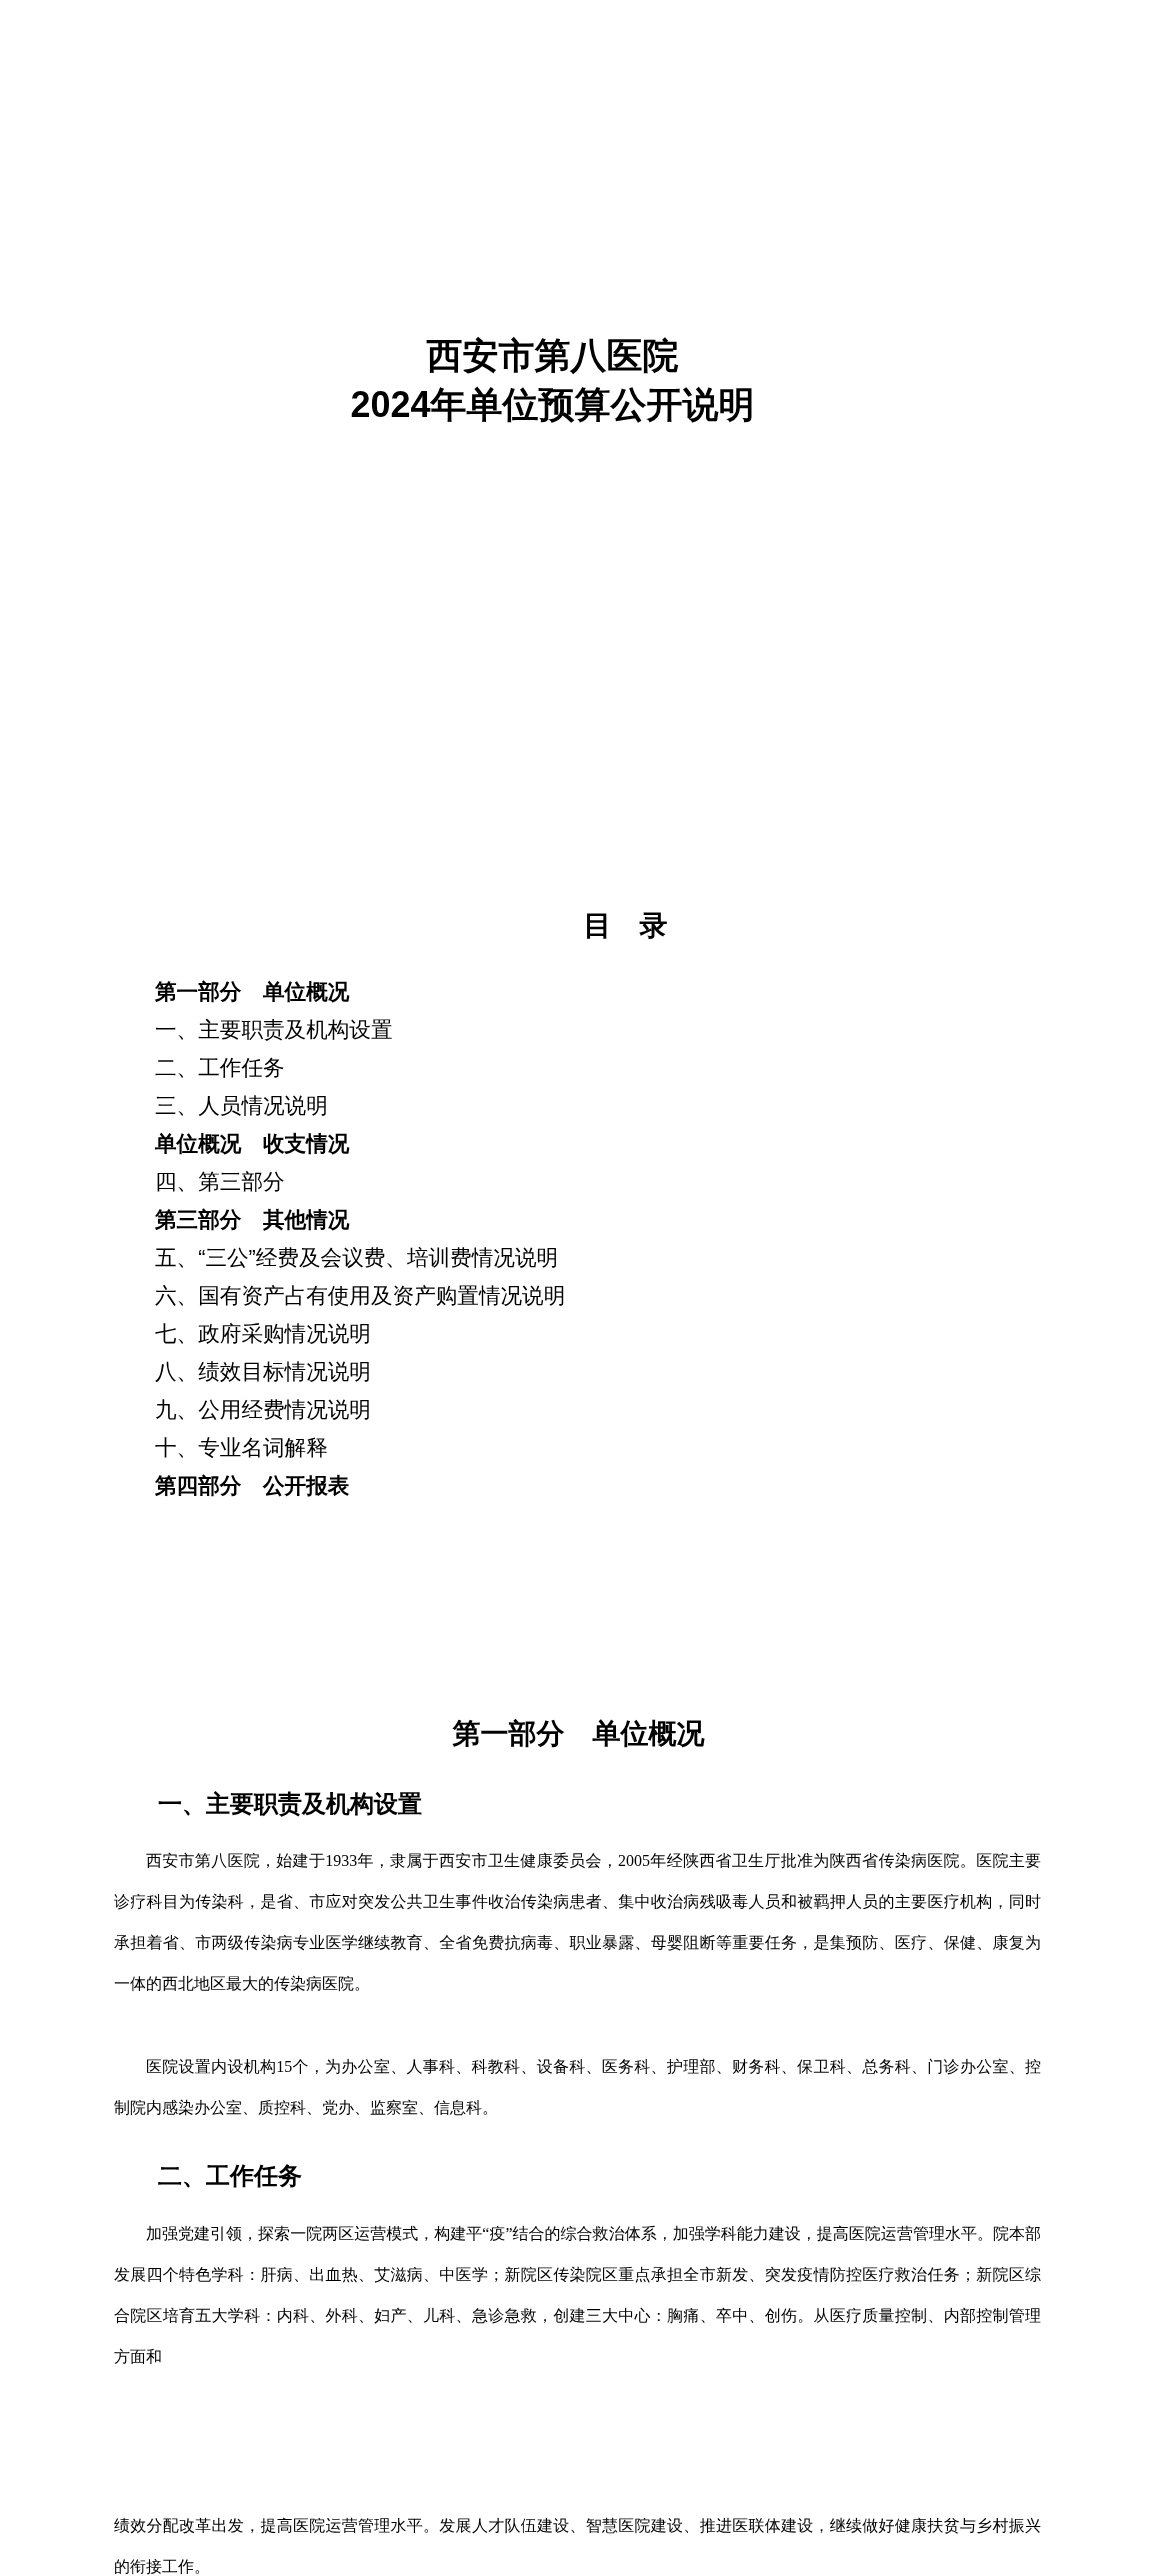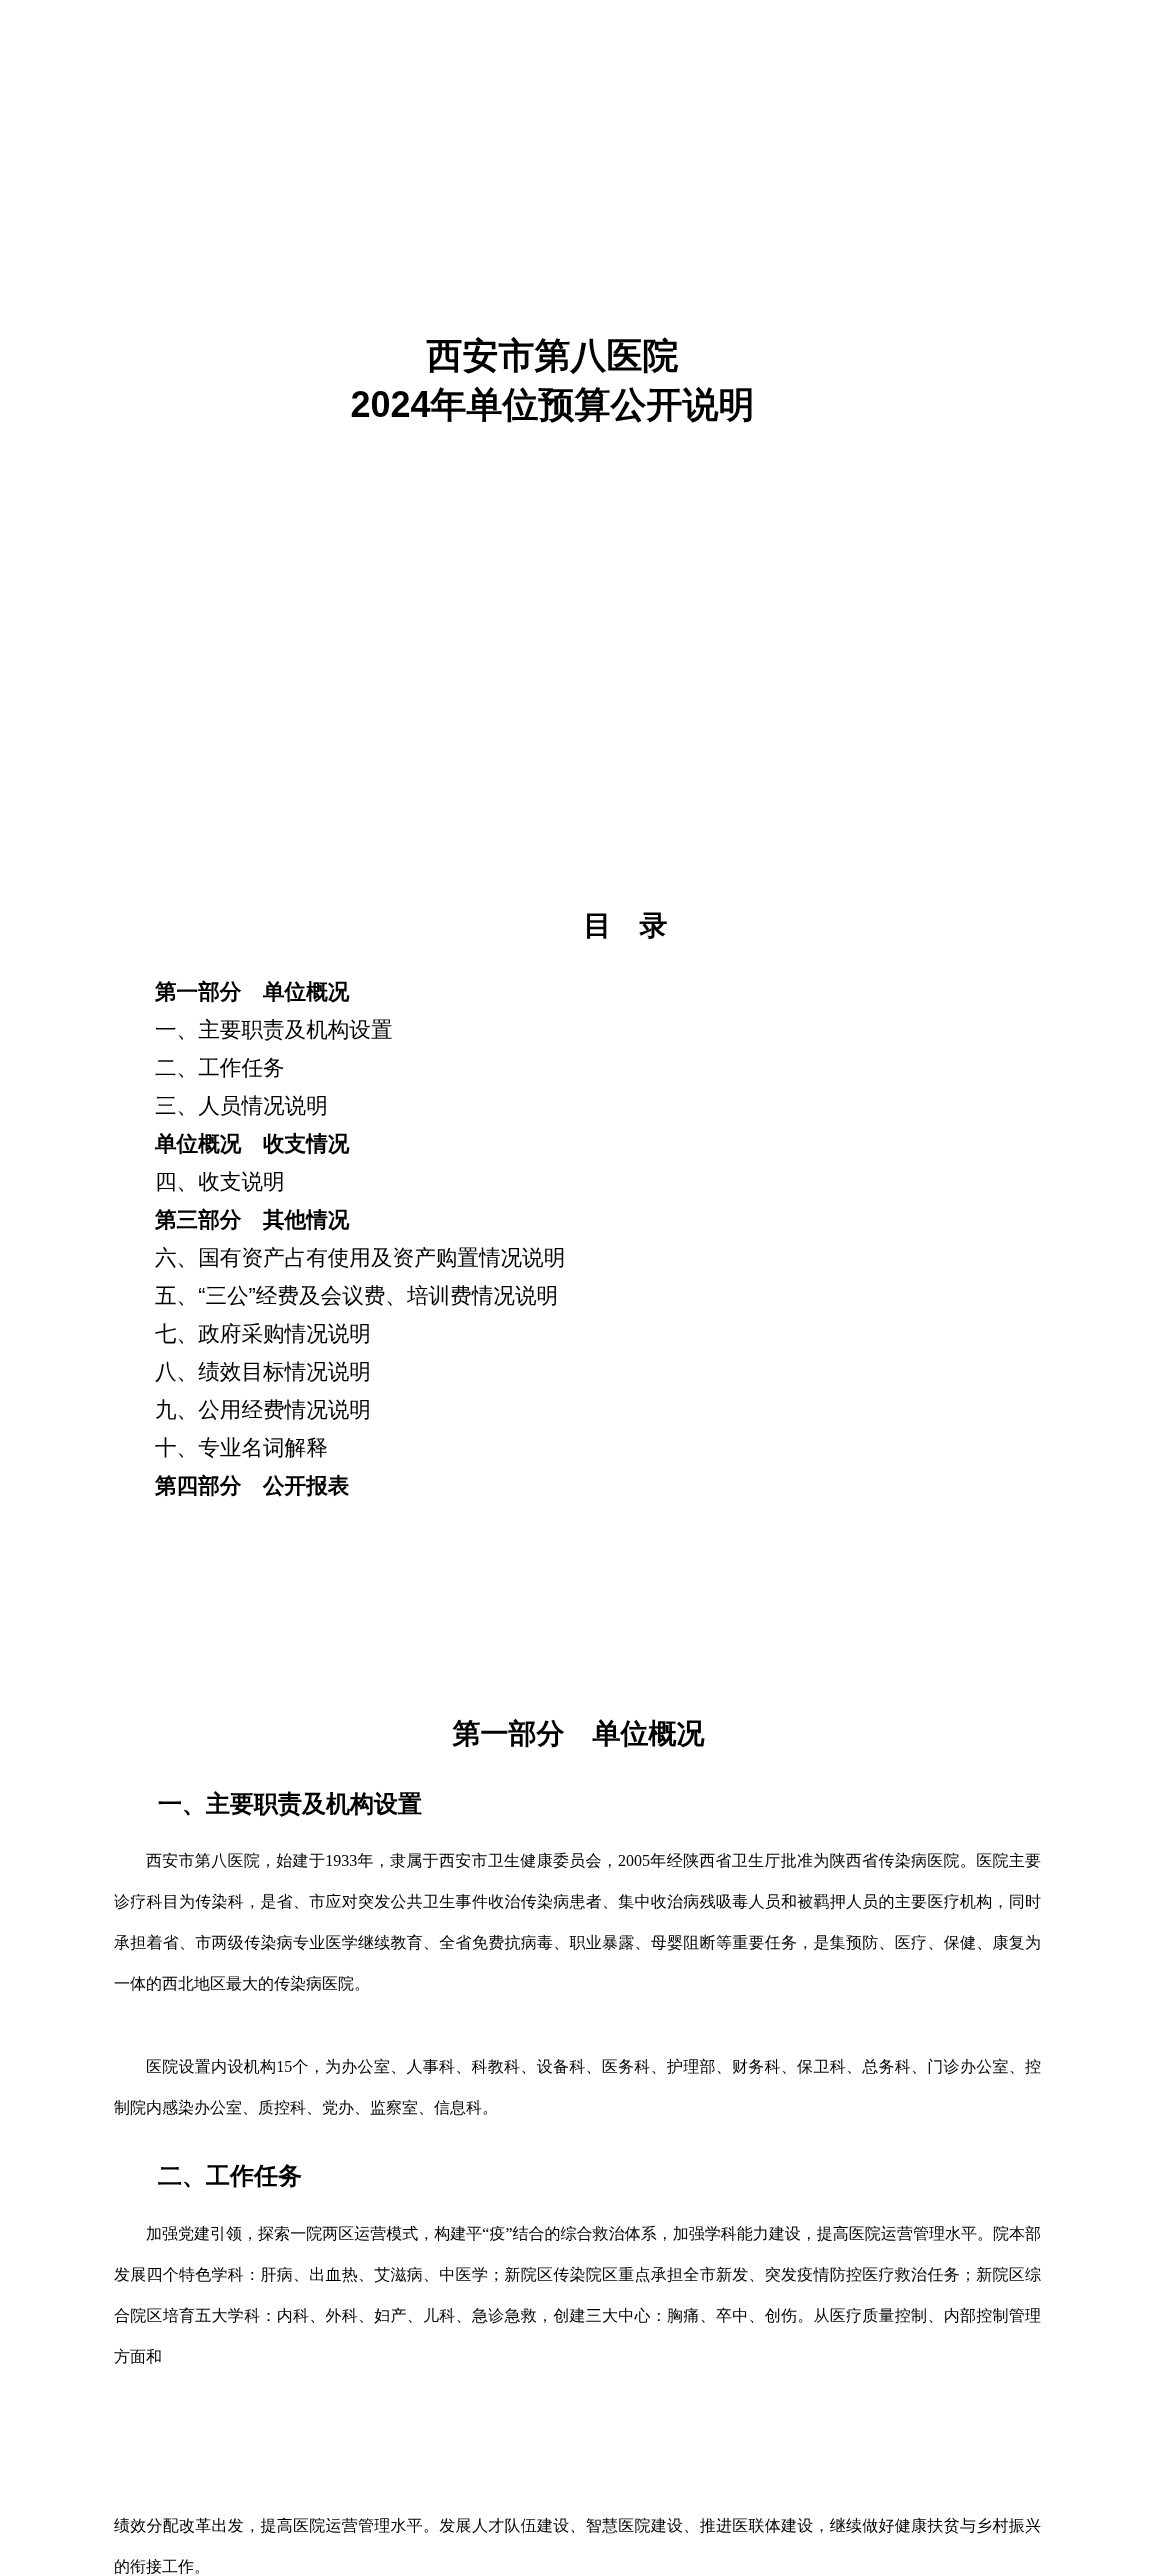--- a/index.html
+++ b/index.html
@@ -74,24 +74,24 @@
     <div>2024年单位预算公开说明</div>
   </div>
 
   <div class="abs toc-heading">目　录</div>
   <div class="abs toc-list">
     <div class="toc-part">第一部分　单位概况</div>
     <div>一、主要职责及机构设置</div>
     <div>二、工作任务</div>
     <div>三、人员情况说明</div>
     <div class="toc-part">单位概况　收支情况</div>
-    <div>四、收支说明</div>
+    <div>四、第三部分</div>
     <div class="toc-part">第三部分　其他情况</div>
+    <div>五、“三公”经费及会议费、培训费情况说明</div>
     <div>六、国有资产占有使用及资产购置情况说明</div>
-    <div>五、“三公”经费及会议费、培训费情况说明</div>
     <div>七、政府采购情况说明</div>
     <div>八、绩效目标情况说明</div>
     <div>九、公用经费情况说明</div>
     <div>十、专业名词解释</div>
     <div class="toc-part">第四部分　公开报表</div>
   </div>
 
   <div class="abs part-heading" style="top:1713px;">第一部分　单位概况</div>
   <div class="abs sub-heading" style="top:1783px;">一、主要职责及机构设置</div>
   <div class="abs body-para" style="top:1840px;">西安市第八医院，始建于1933年，隶属于西安市卫生健康委员会，2005年经陕西省卫生厅批准为陕西省传染病医院。医院主要诊疗科目为传染科，是省、市应对突发公共卫生事件收治传染病患者、集中收治病残吸毒人员和被羁押人员的主要医疗机构，同时承担着省、市两级传染病专业医学继续教育、全省免费抗病毒、职业暴露、母婴阻断等重要任务，是集预防、医疗、保健、康复为一体的西北地区最大的传染病医院。</div>

